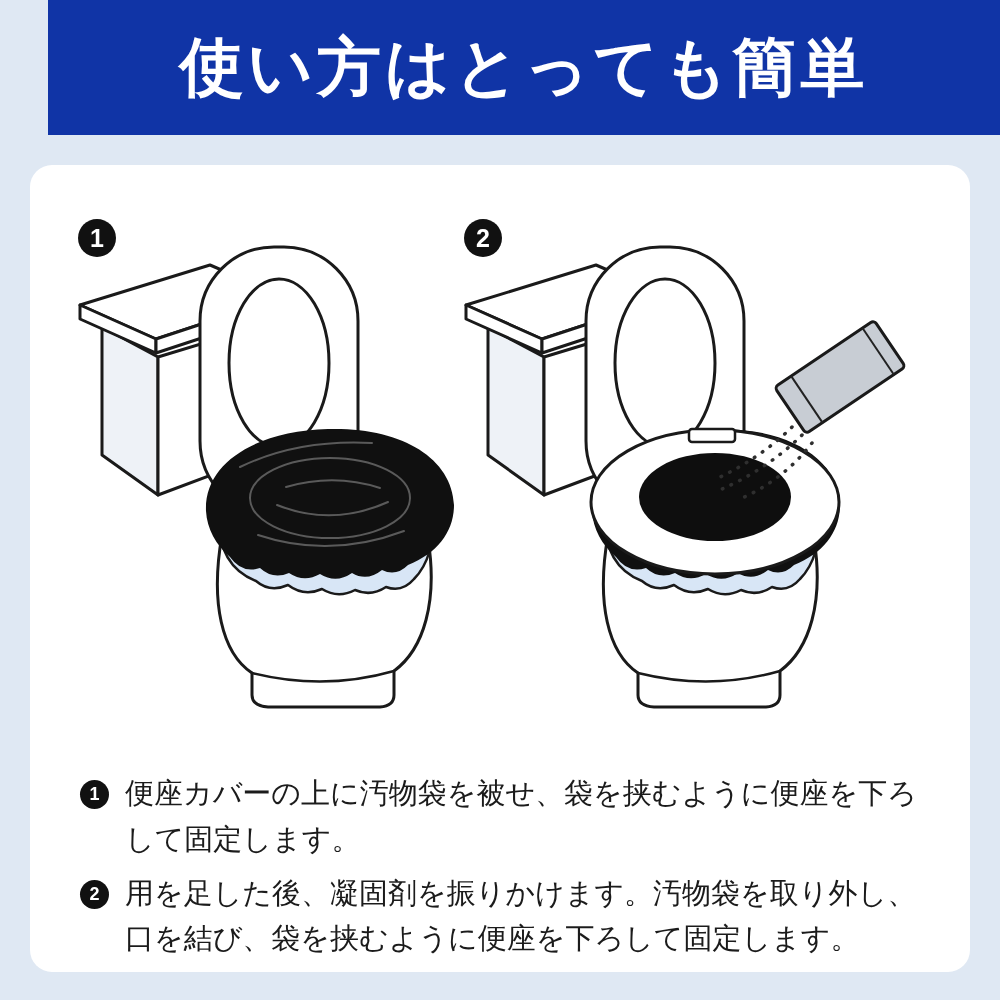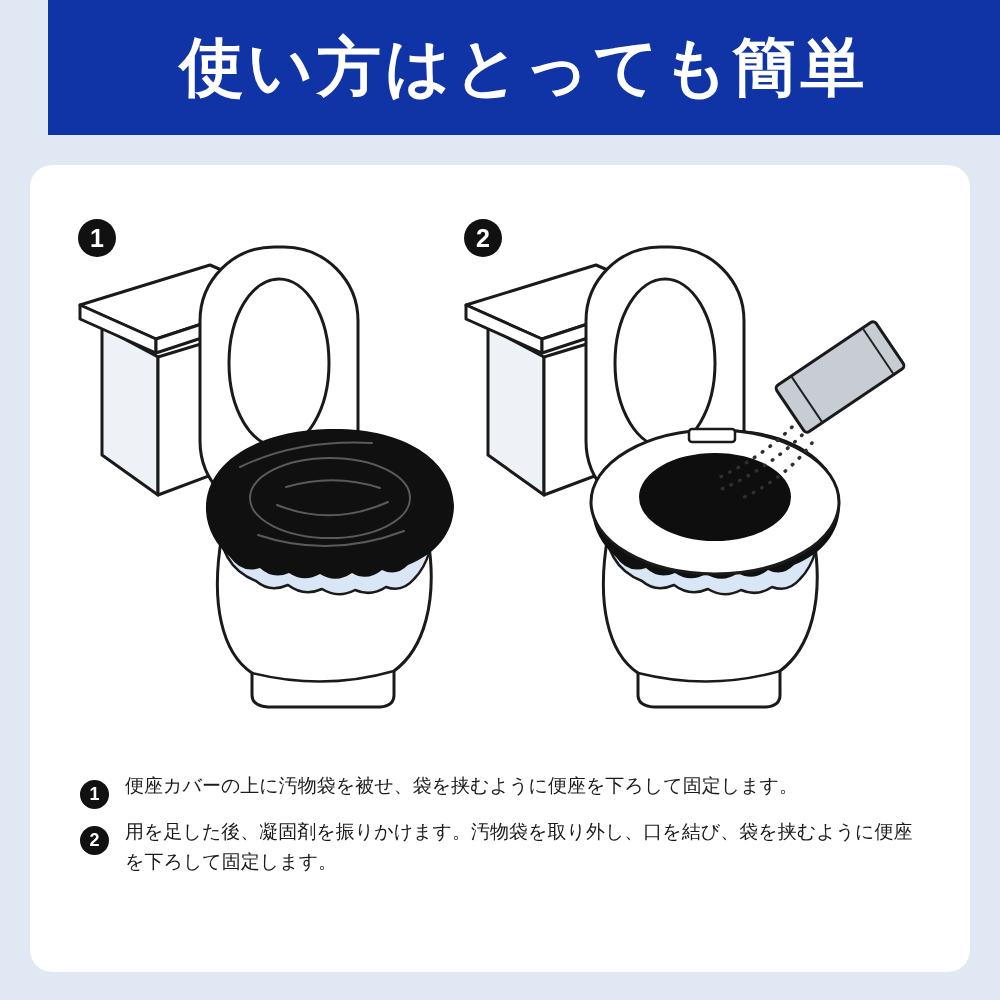--- a/index.html
+++ b/index.html
@@ -31,21 +31,21 @@
   }
   svg{display:block;}
   .ln{fill:#ffffff;stroke:#1a1a1a;stroke-width:3;stroke-linejoin:round;stroke-linecap:round;}
   .instructions{list-style:none;margin:0;padding:6px 50px 0;}
   .instruction{display:flex;gap:16px;margin-bottom:8px;}
   .num-badge{
     flex:0 0 auto;width:29px;height:29px;border-radius:50%;
     background:var(--badge_bg,#111111);color:var(--badge_text,#ffffff);
     font-size:18px;font-weight:bold;display:flex;align-items:center;justify-content:center;margin-top:9px;
   }
-  .instruction-text{margin:0;font-size:19px;line-height:1.58;color:#1b1b1b;font-weight:500;}
+  .instruction-text{margin:0;font-size:29px;line-height:1.58;color:#1b1b1b;font-weight:500;}
 </style>
 </head>
 <body>
 
 <div class="page">
 
   <header class="banner">
     <h1 class="banner-title">使い方はとっても簡単</h1>
   </header>
 

